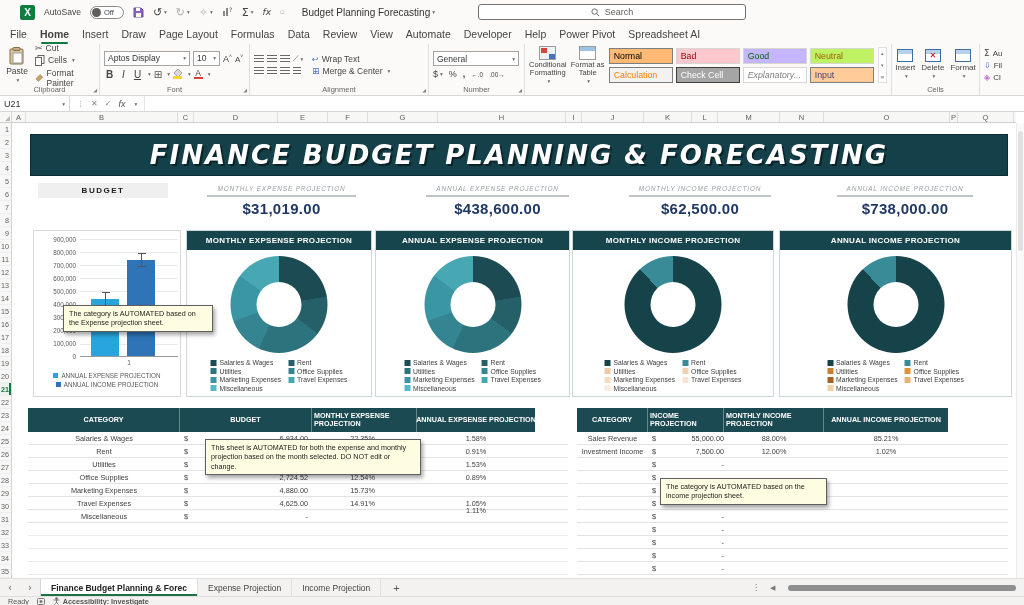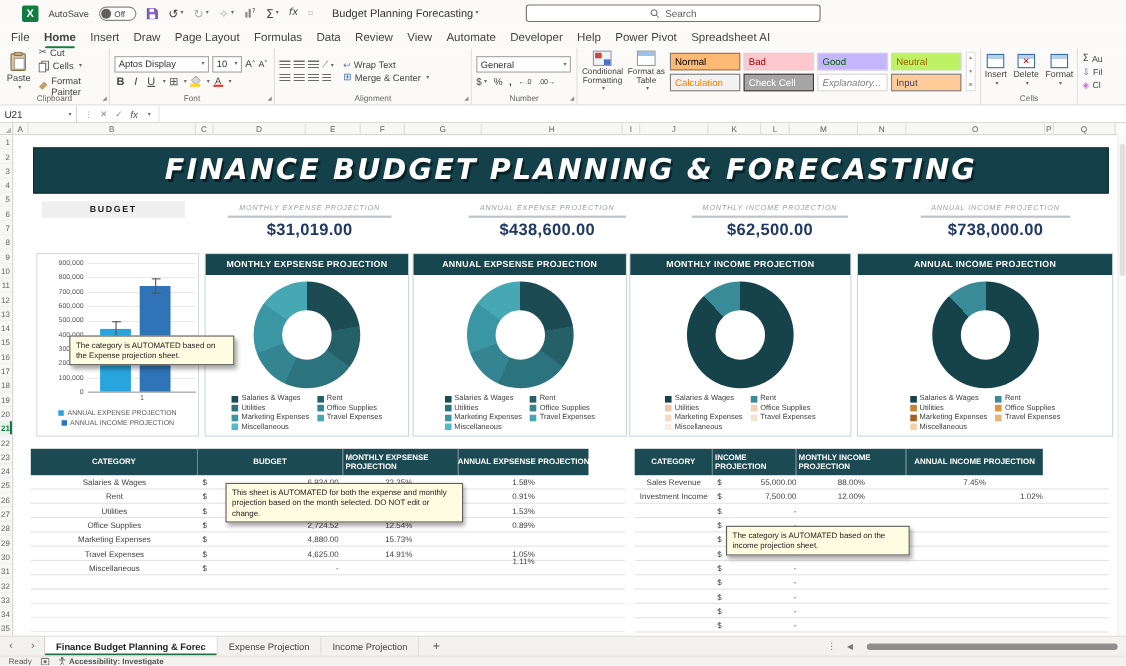--- a/index.html
+++ b/index.html
@@ -687,28 +687,28 @@
       <span class="th" style="width:76px">INCOME PROJECTION</span>
       <span class="th" style="width:100px">MONTHLY INCOME PROJECTION</span>
       <span class="th" style="width:124px;white-space:nowrap">ANNUAL INCOME PROJECTION</span>
     </div>
     <div class="tbody" style="left:577px;width:431px">
         <div class="trow">
           <span class="c" style="width: 71px; text-align: center;">Sales Revenue</span>
           <span class="c" style="width: 12px; text-align: left; padding-left: 4px;">$</span>
           <span class="c" style="width: 64px; text-align: right;">55,000.00</span>
           <span class="c" style="width: 100px; text-align: center;">88.00%</span>
-          <span class="c" style="width: 124px; text-align: center;">7.45%</span>
+          <span class="c" style="width: 124px; text-align: center;">85.21%</span>
         </div>
         <div class="trow">
           <span class="c" style="width: 71px; text-align: center;">Investment Income</span>
           <span class="c" style="width: 12px; text-align: left; padding-left: 4px;">$</span>
           <span class="c" style="width: 64px; text-align: right;">7,500.00</span>
           <span class="c" style="width: 100px; text-align: center;">12.00%</span>
-          <span class="c" style="width: 124px; text-align: right;">1.02%</span>
+          <span class="c" style="width: 124px; text-align: center;">1.02%</span>
         </div>
         <div class="trow">
           <span class="c" style="width: 71px; text-align: center;"></span>
           <span class="c" style="width: 12px; text-align: left; padding-left: 4px;">$</span>
           <span class="c" style="width: 64px; text-align: right;">-</span>
           <span class="c" style="width: 100px; text-align: center;"></span>
           <span class="c" style="width: 124px; text-align: center;"></span>
         </div>
         <div class="trow">
           <span class="c" style="width: 71px; text-align: center;"></span>

